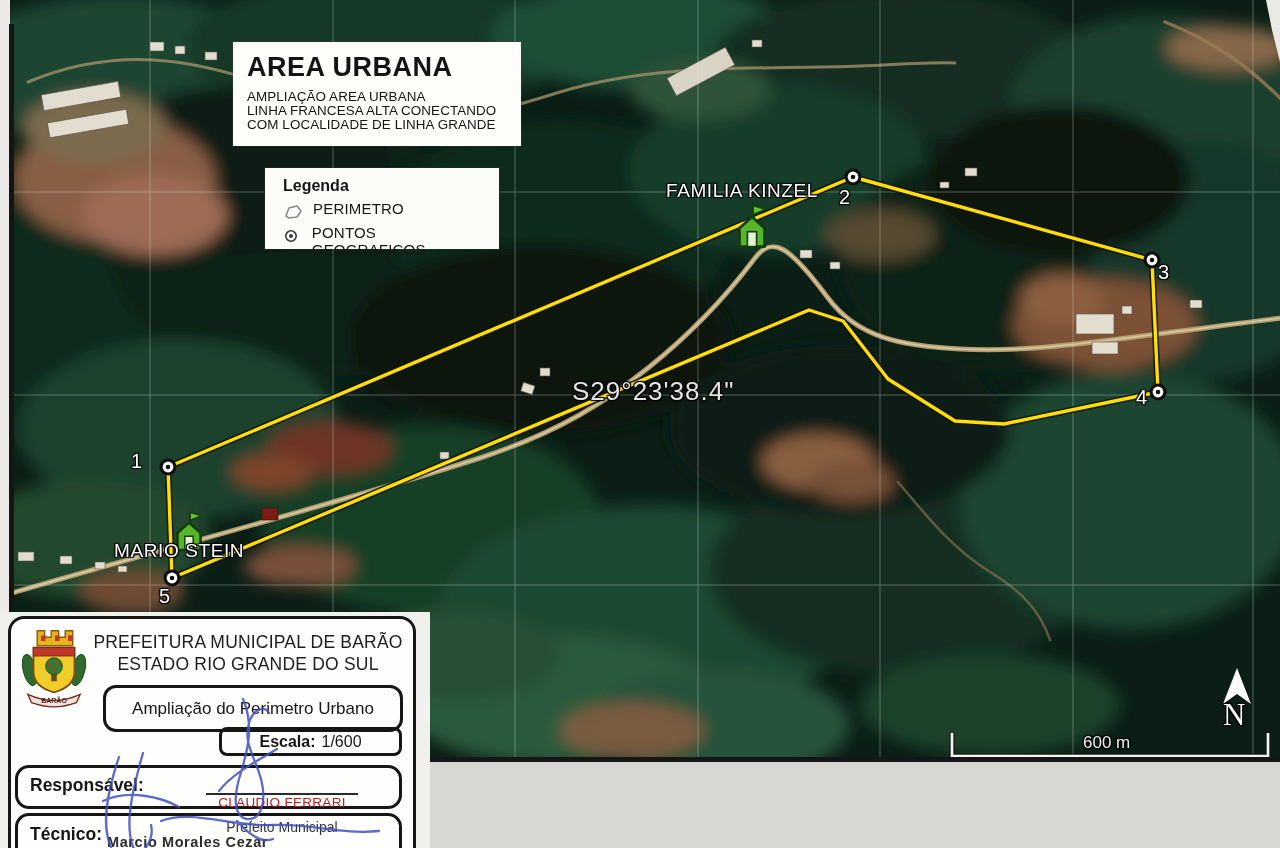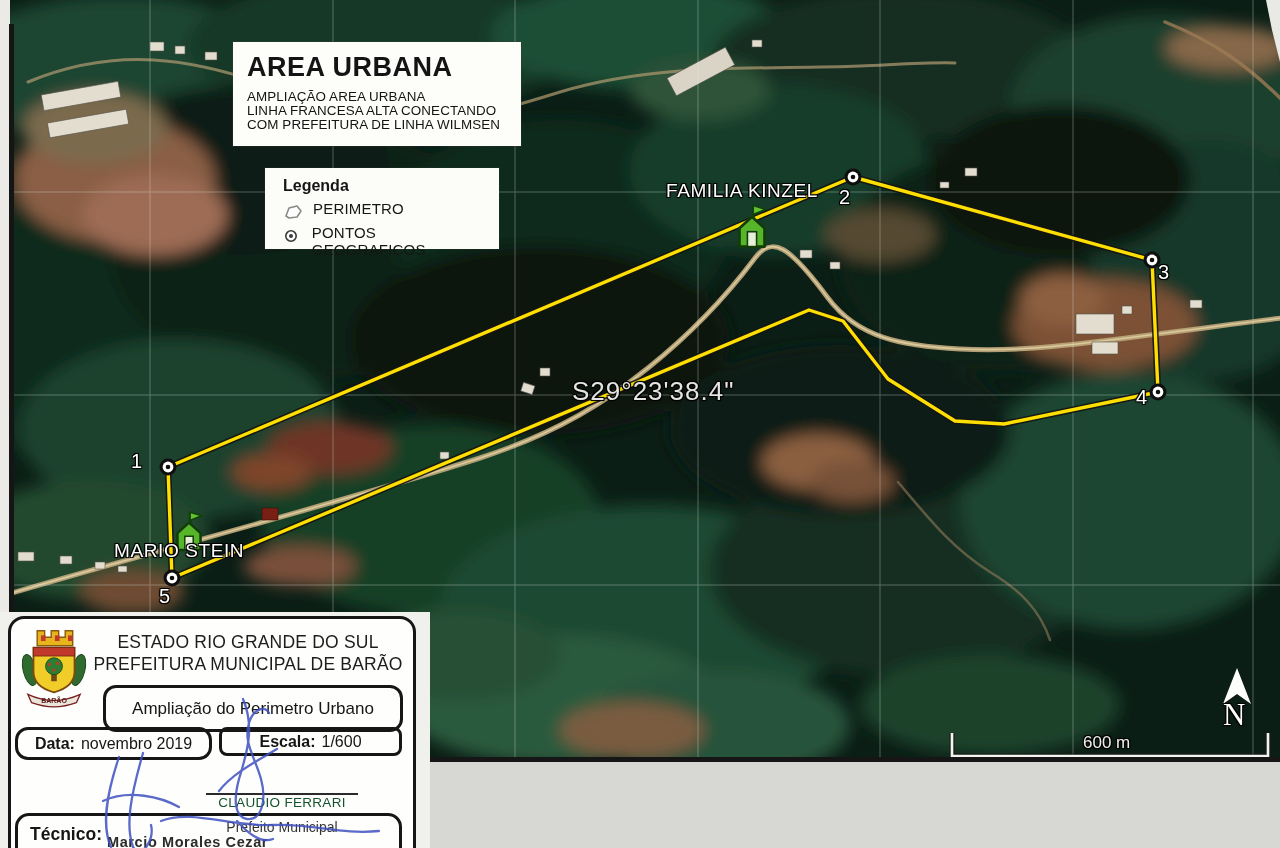--- a/index.html
+++ b/index.html
@@ -53,21 +53,21 @@
   #subjbox{left:92px;top:66px;width:300px;height:47px;font-size:17px;}
   #databox{left:4px;top:108px;width:197px;height:33px;}
   #escalabox{left:208px;top:108px;width:183px;height:29px;border-radius:8px;}
   #respbox{left:4px;top:146px;width:387px;height:44px;justify-content:flex-start;align-items:flex-start;
      padding:7px 0 0 12px;border-radius:14px;}
   #tecbox{left:4px;top:194px;width:387px;height:64px;justify-content:flex-start;align-items:flex-start;
      padding:8px 0 0 12px;border-radius:14px;}
   .blab{font-weight:bold;}
   .bval{margin-left:6px;}
   #sigline{left:195px;top:174px;width:152px;height:0;border-top:2px solid #2a2a2a;}
-  #signame{left:188px;top:176px;width:166px;text-align:center;font-size:13.5px;color:#14532d;letter-spacing:.3px;}
+  #signame{left:188px;top:176px;width:166px;text-align:center;font-size:13.5px;color:#b91c1c;letter-spacing:.3px;}
   #sigtitle{left:185px;top:200px;width:172px;text-align:center;font-size:14px;color:#343434;}
   #tecname{left:96px;top:215px;width:260px;font-size:14.5px;font-weight:bold;color:#2b2b2b;letter-spacing:.6px;}
   #inks{left:0;top:-20px;width:430px;height:280px;pointer-events:none;}
 </style>
 </head>
 <body>
 
 <div id="stage">
 
   <div id="photo">
@@ -228,21 +228,21 @@
     <span class="maplab num" id="n3">3</span>
     <span class="maplab num" id="n4">4</span>
     <span class="maplab num" id="n5">5</span>
     <span class="maplab" id="lab-scale">600 m</span>
     <span class="maplab" id="lab-north">N</span>
 
     <div id="hdrbox">
       <h1>AREA URBANA</h1>
       <div class="sub">AMPLIAÇÃO AREA URBANA</div>
       <div class="sub">LINHA FRANCESA ALTA CONECTANDO</div>
-      <div class="sub">COM PREFEITURA DE LINHA WILMSEN</div>
+      <div class="sub">COM LOCALIDADE DE LINHA GRANDE</div>
     </div>
 
     <div id="legend">
       <div class="ltitle">Legenda</div>
       <div class="lrow">
         <span class="licon">
           <svg width="21" height="17">
               <polygon points="3,12 6,4 14,2 18,7 14,13 6,14" fill="#fff" stroke="#8a8a85" stroke-width="1.6" stroke-linejoin="round"></polygon>
             </svg>
         </span>
@@ -281,38 +281,37 @@
         <rect x="31" y="44" width="6" height="14" fill="#6b4a1a"></rect>
         <circle cx="34" cy="42" r="9" fill="#2e7d32" stroke="#17501b"></circle>
         <circle cx="29" cy="40" r="1.7" fill="#c0392b"></circle>
           <circle cx="38" cy="39" r="1.7" fill="#c0392b"></circle>
           <circle cx="34" cy="46" r="1.7" fill="#c0392b"></circle>
         <path d="M6,72 q28,13 56,0 l-4,9 q-24,9 -48,0 z" fill="#e9e5da" stroke="#7a2020" stroke-width="1.4"></path>
         <text x="34" y="81" text-anchor="middle" font-size="7.5" font-weight="bold" fill="#5a1a1a">BARÃO</text>
       </svg>
 
       <div id="orgtxt" class="abs">
+        <div>PREFEITURA MUNICIPAL DE BARÃO</div>
         <div>ESTADO RIO GRANDE DO SUL</div>
-        <div>PREFEITURA MUNICIPAL DE BARÃO</div>
       </div>
 
       <div class="tbbox" id="subjbox">
         <span>Ampliação do Perimetro Urbano</span>
       </div>
 
-      <div class="tbbox" id="databox">
-        <span class="blab">Data:</span>
-        <span class="bval">novembro 2019</span>
-      </div>
 
       <div class="tbbox" id="escalabox">
         <span class="blab">Escala:</span>
         <span class="bval">1/600</span>
       </div>
 
+      <div class="tbbox" id="respbox">
+        <span class="blab" style="font-size:17.5px">Responsável:</span>
+      </div>
       <div class="abs" id="sigline"></div>
       <div class="abs" id="signame">CLAUDIO FERRARI</div>
       <div class="abs" id="sigtitle">Prefeito Municipal</div>
 
       <div class="tbbox" id="tecbox">
         <span class="blab" style="font-size:17.5px">Técnico:</span>
       </div>
       <div class="abs" id="tecname">Marcio Morales Cezar</div>
 
       <svg id="inks" class="abs" viewBox="0 0 430 280">

